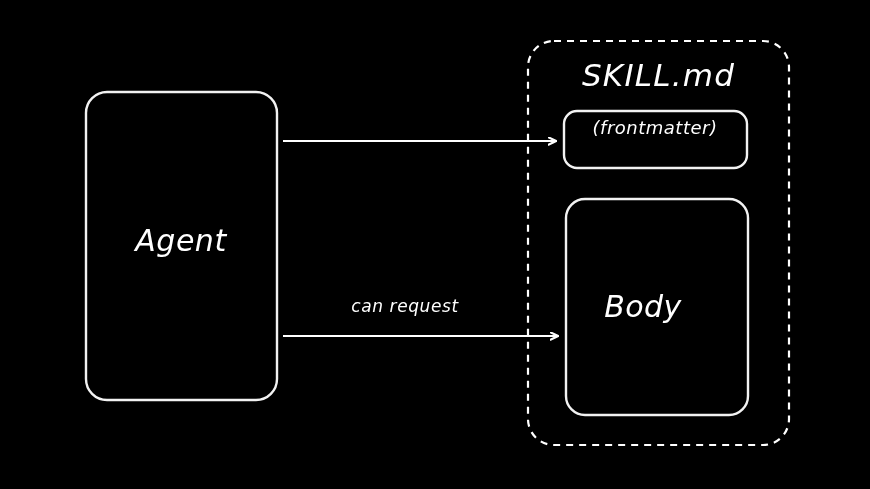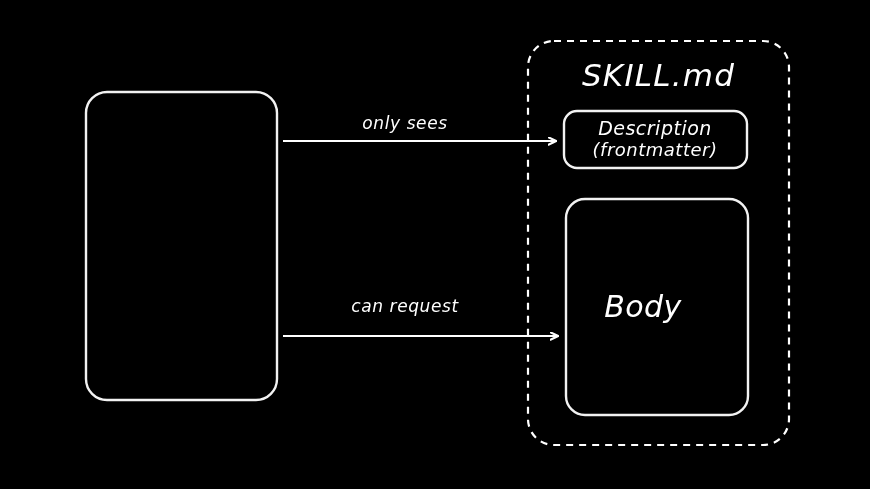--- a/index.html
+++ b/index.html
@@ -113,25 +113,24 @@
 
     <rect x="566" y="199" width="182" height="216" rx="19" ry="19" fill="#000000" stroke="#f2f2f2" stroke-width="2.4"></rect>
 
     <line x1="283" y1="141" x2="556" y2="141" stroke="#ffffff" stroke-width="2.2" marker-end="url(#arrowhead)"></line>
 
     <line x1="283" y1="336" x2="558" y2="336" stroke="#ffffff" stroke-width="2.2" marker-end="url(#arrowhead)"></line>
   </svg>
 
   <div class="node-label" id="skill-title">SKILL.md</div>
 
+  <div class="node-label" id="agent-label">Agent</div>
 
   <div class="node-label" id="description-label">
-    <span>Description</span>
     <span class="sub">(frontmatter)</span>
   </div>
 
   <div class="node-label" id="body-label">Body</div>
 
-  <div class="edge-label" id="edge-label-top">only sees</div>
 
   <div class="edge-label" id="edge-label-bottom">can request</div>
 
 </div>
 
 </body></html>

